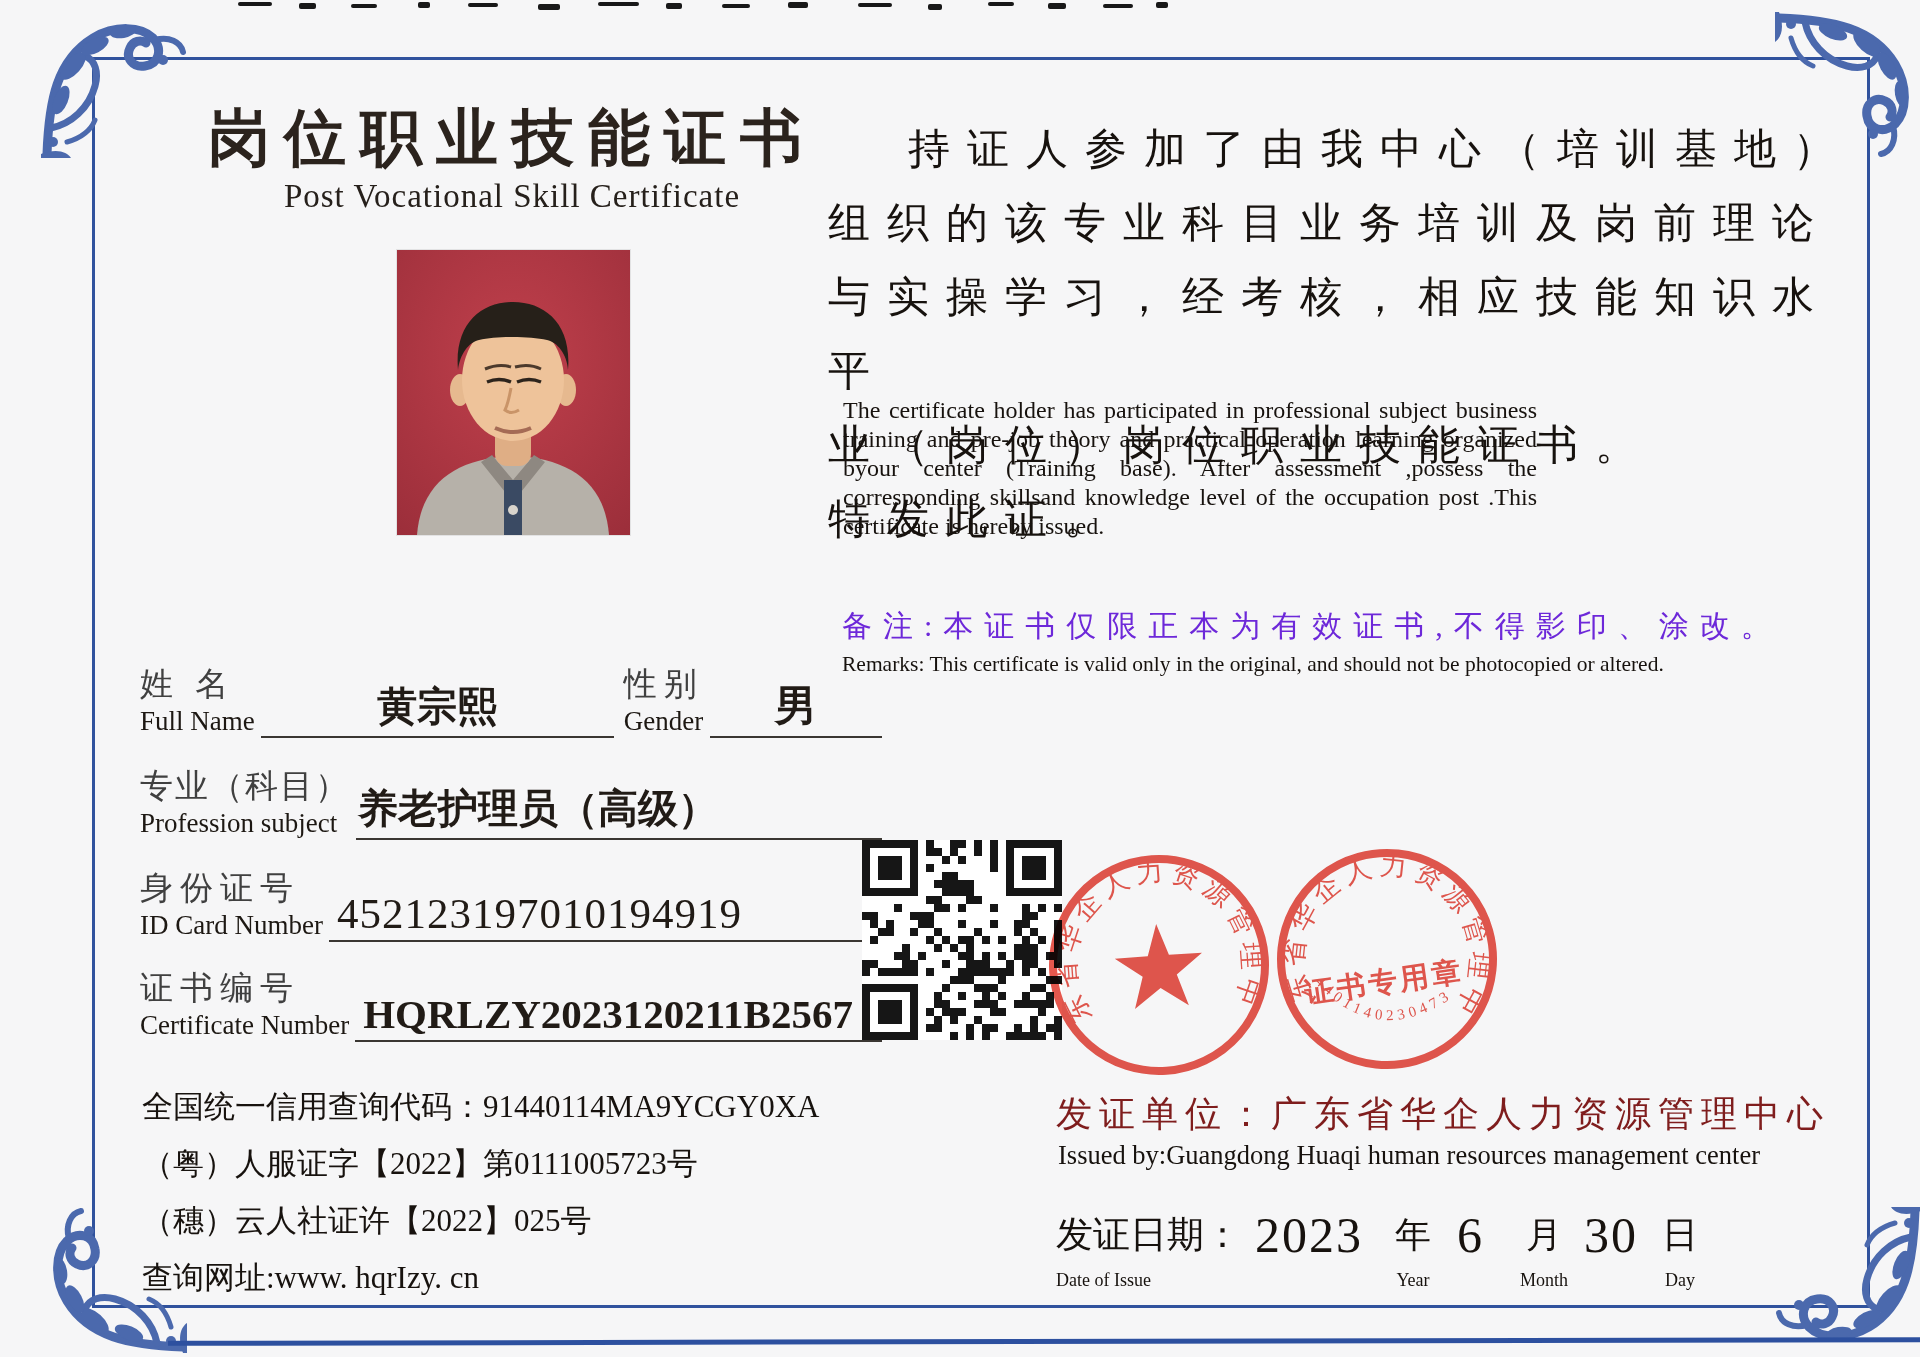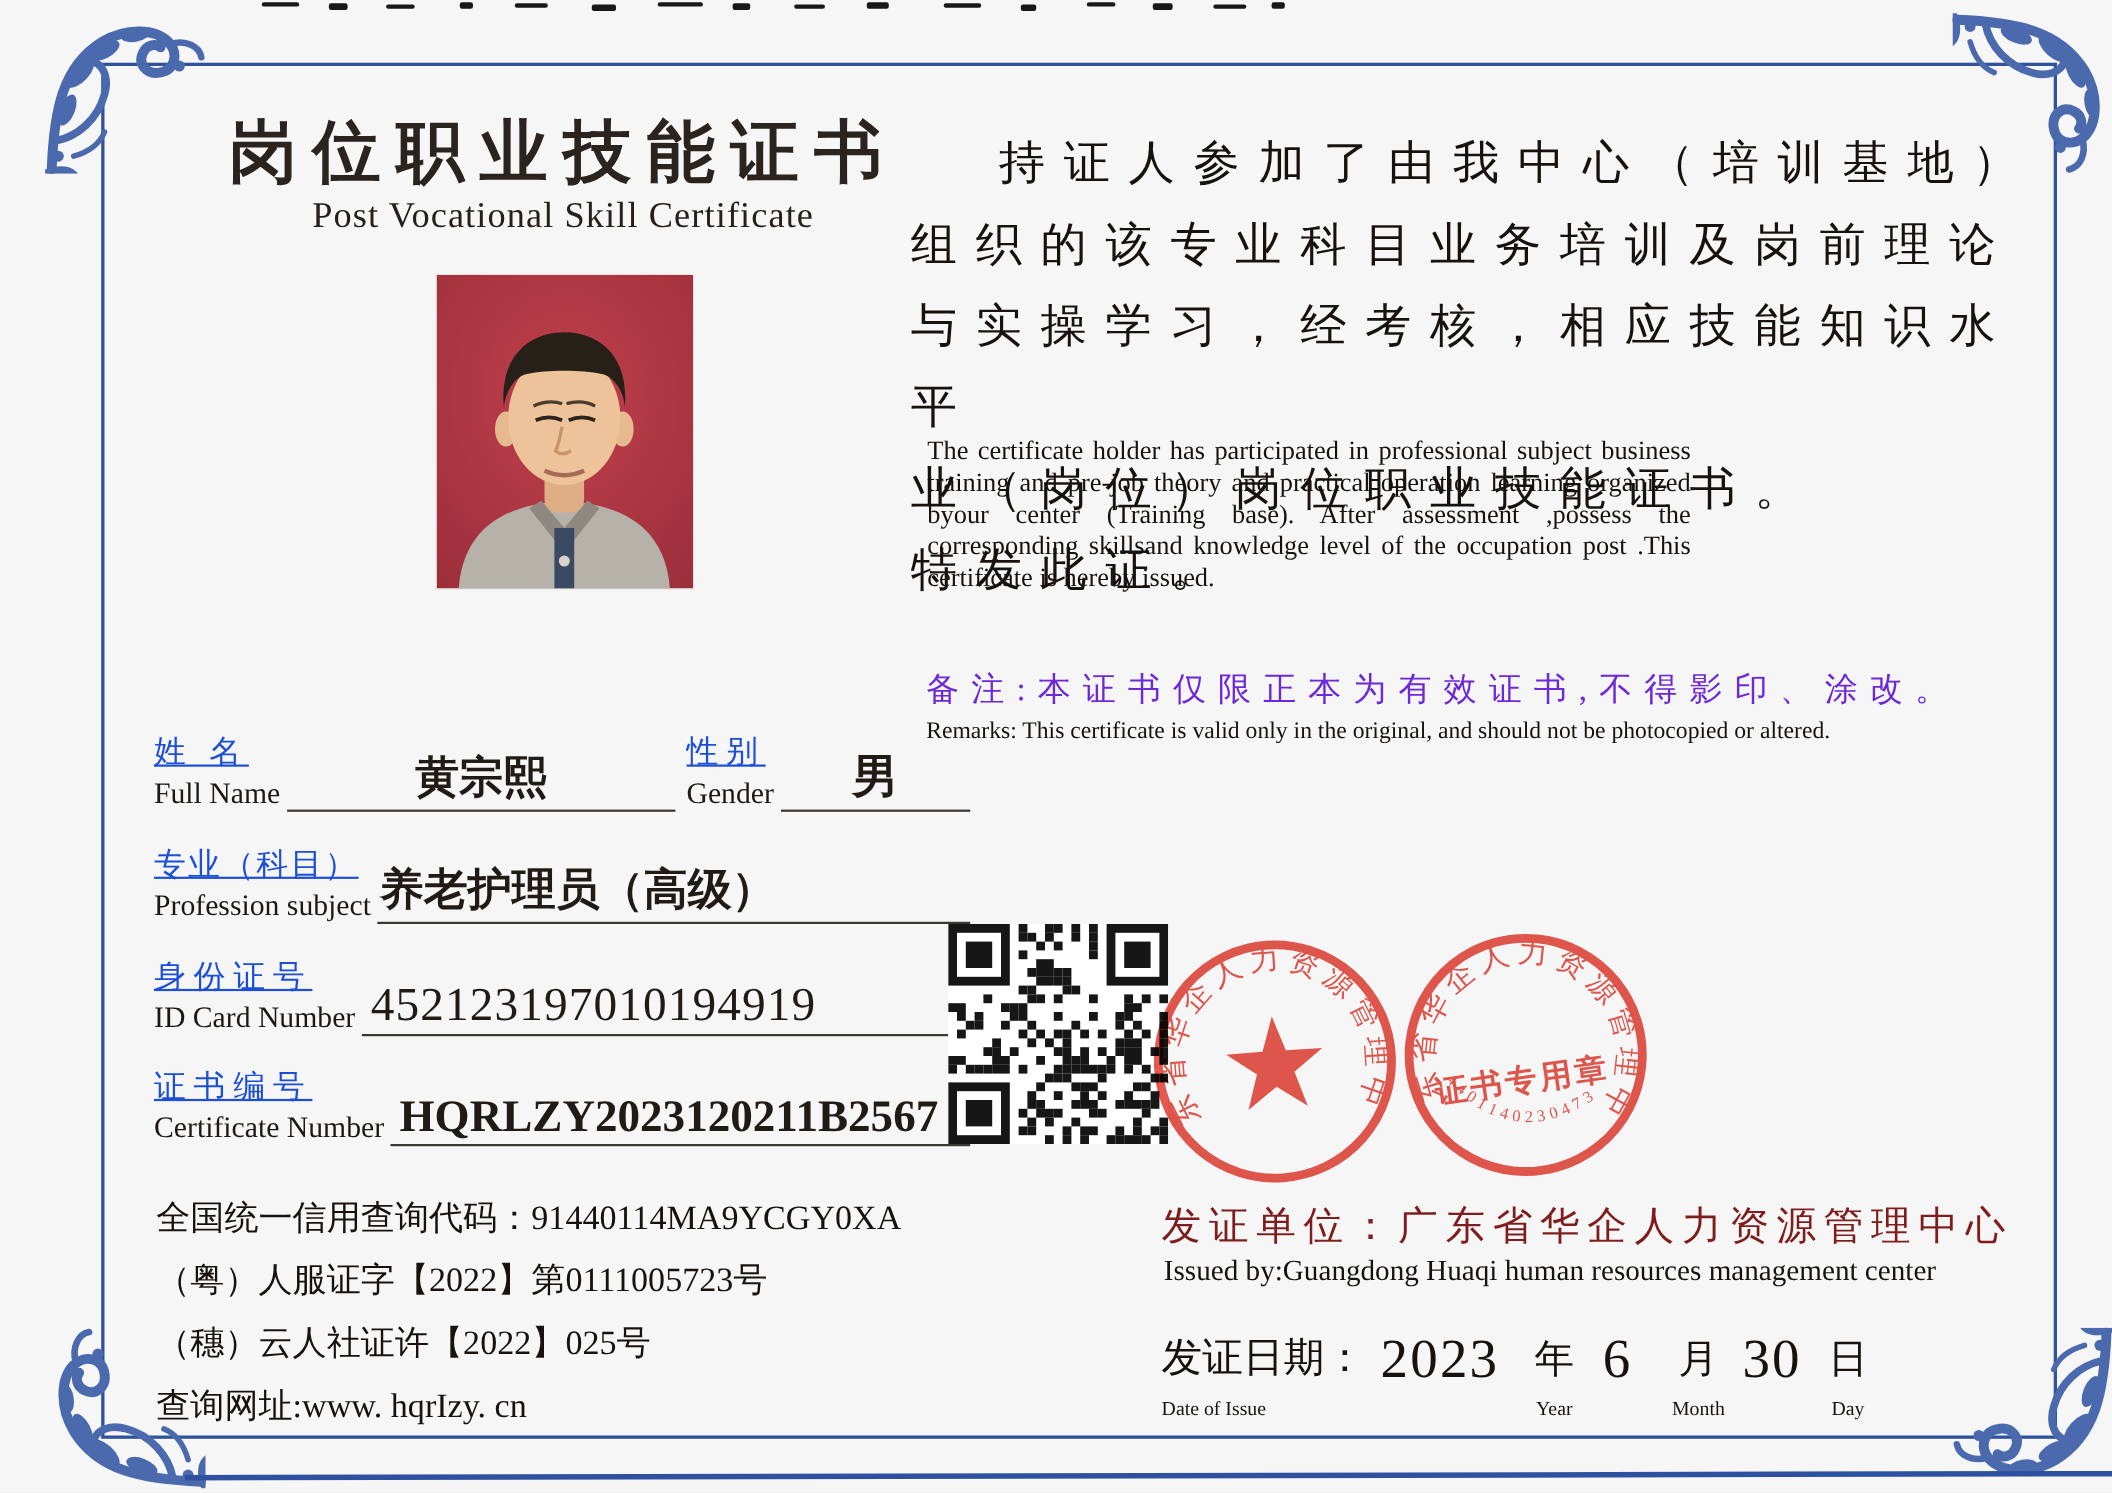--- a/index.html
+++ b/index.html
@@ -22,21 +22,21 @@
   
   .title-zh{position:absolute;left:150px;top:96px;width:724px;text-align:center;
     font-size:62px;font-weight:bold;letter-spacing:14px;color:#2b231d;}
   .title-en{position:absolute;left:150px;top:178px;width:724px;text-align:center;
     font-size:33px;color:#26201b;letter-spacing:1px;}
   .photo{position:absolute;left:397px;top:250px;width:233px;height:285px;box-shadow:0 0 0 1px rgba(0,0,0,.08);}
   .photo svg{display:block;width:100%;height:100%;}
 
   .field-row{position:absolute;left:140px;width:742px;display:flex;align-items:flex-end;}
   .f-label{flex:0 0 auto;padding-right:6px;}
-  .f-label .zh{display:block;font-size:29px;letter-spacing:7px;line-height:40px;color:#1d4ed8;text-decoration:underline;}
+  .f-label .zh{display:block;font-size:33px;letter-spacing:7px;line-height:40px;color:#404040;}
   .f-label .en{display:block;font-size:27px;line-height:34px;color:#1d1813;white-space:nowrap;}
   .f-value{border-bottom:2px solid #3a3632;text-align:center;padding:0 4px 2px 4px;white-space:nowrap;}
   .row-name{top:664px;}
   .row-name .v-name{flex:2.1;font-size:40px;font-weight:bold;}
   .row-name .l-gender{margin-left:10px;}
   .row-name .v-gender{flex:1;font-size:42px;font-weight:bold;}
   .row-prof{top:766px;}
   .row-prof .f-value{flex:1;font-size:40px;font-weight:bold;text-align:left;padding-left:2px;}
   .row-id{top:868px;}
   .row-id .f-value{flex:1;font-size:43px;text-align:left;padding-left:8px;letter-spacing:1px;}

